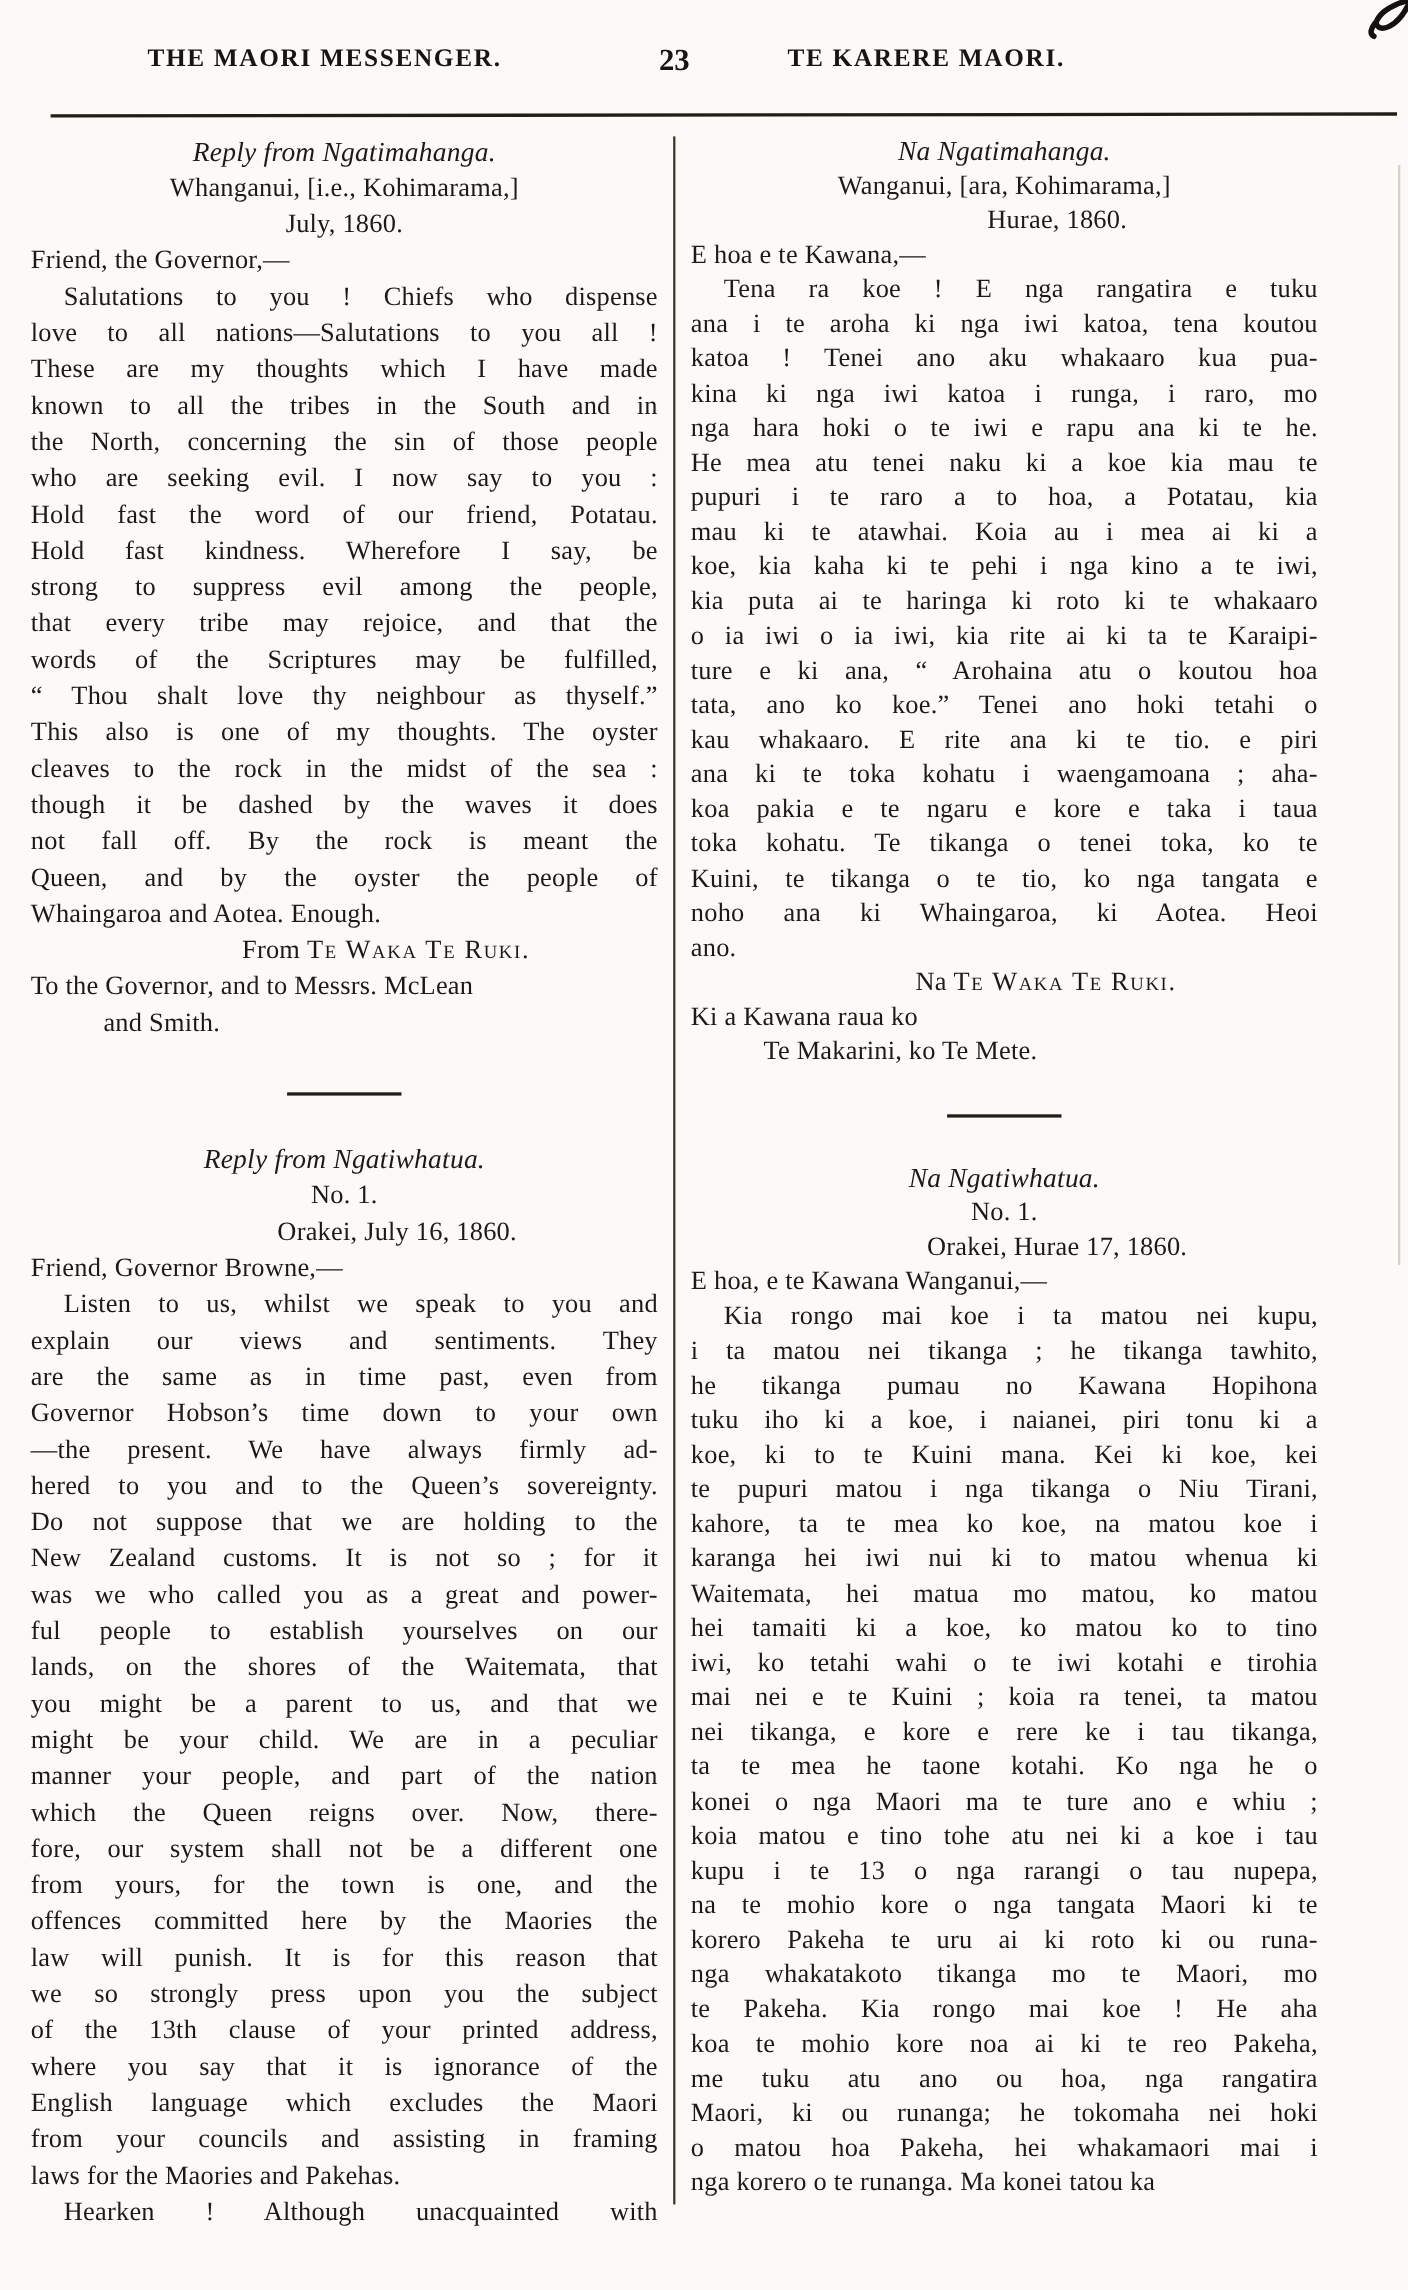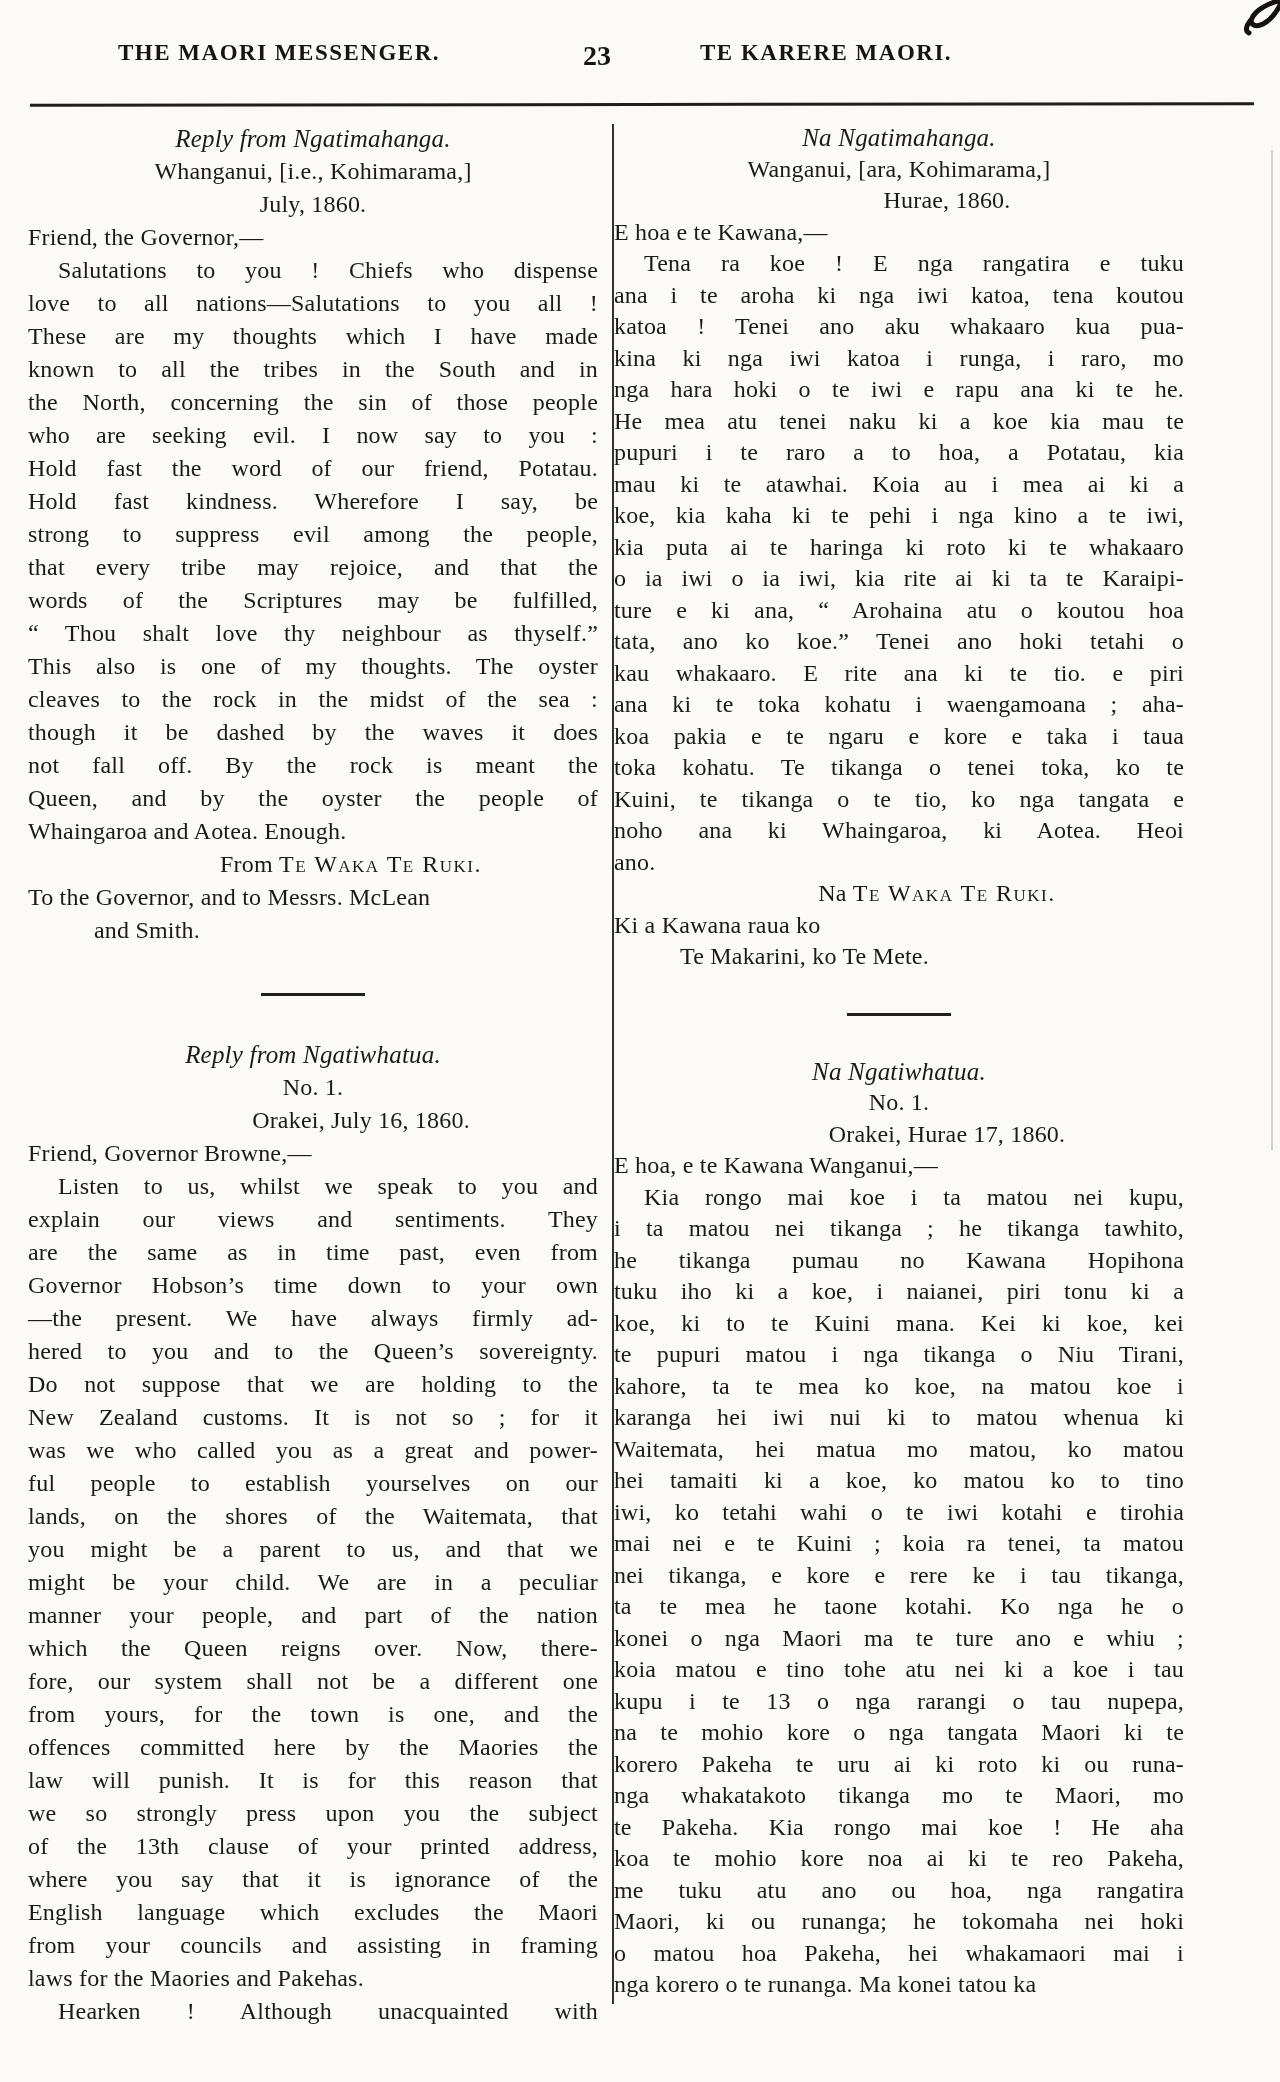--- a/index.html
+++ b/index.html
@@ -4,21 +4,21 @@
 <style>
   html,body{margin:0;padding:0;}
   body{width:1280px;height:2082px;background:#e8e6e0;}
   .page{
     position:relative;width:1280px;height:2082px;overflow:hidden;
     background:#fbfaf6;color:#1c1a16;
     font-family:"Liberation Serif","DejaVu Serif",serif;
     -webkit-font-smoothing:antialiased;
   }
   
-  .masthead{position:relative;height:106px;}
+  .masthead{position:relative;height:106px;margin-left:16px;}
   .mast-title{
     position:absolute;top:40px;font-weight:bold;font-size:23px;
     letter-spacing:1.5px;white-space:nowrap;color:#171511;
   }
   .mast-left{left:118px;}
   .mast-page{left:583px;font-size:28px;letter-spacing:0;}
   .mast-right{left:700px;}
   .head-rule{
     position:absolute;top:103px;left:30px;width:1224px;height:0;
     border-top:3px solid #201e19;transform:rotate(-0.08deg);
@@ -26,21 +26,21 @@
   .corner-mark{position:absolute;top:-3px;right:-6px;width:56px;height:46px;}
   .edge-line{
     position:absolute;right:7px;top:150px;height:1000px;width:2px;
     background:rgba(70,62,52,0.22);
   }
   
   .columns{display:flex;align-items:flex-start;padding-top:16px;}
   .col{font-size:24px;letter-spacing:0.2px;}
   .col-left{width:570px;margin-left:28px;line-height:33px;}
   .col-rule{width:2px;height:1880px;background:#34312b;margin-left:14px;margin-top:2px;}
-  .col-right{width:570px;margin-left:0;line-height:31.5px;}
+  .col-right{width:570px;margin-left:14px;line-height:31.5px;}
   
   .blk{margin:0;}
   .h{font-style:italic;text-align:center;font-size:25px;}
   .c{text-align:center;}
   .cr{text-align:center;transform:translateX(48px);}
   .l{text-align:left;}
   .li{padding-left:66px;text-align:left;}
   .i{text-indent:30px;text-align:justify;text-align-last:justify;}
   .j{text-align:justify;text-align-last:justify;}
   .e{text-align:left;}

